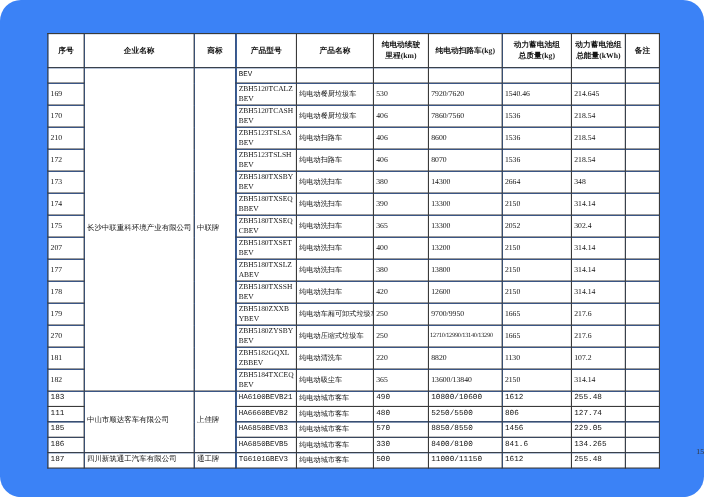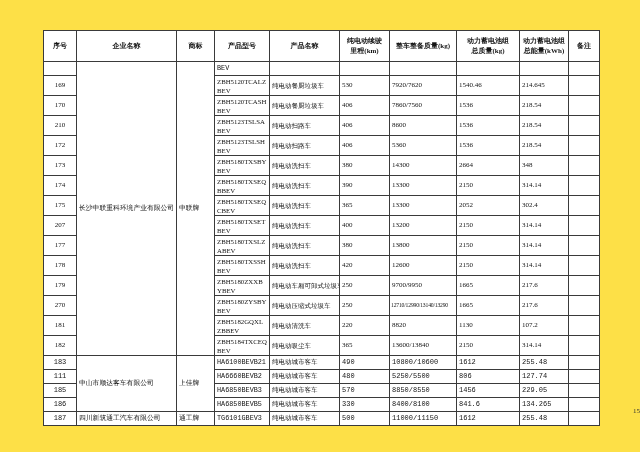--- a/index.html
+++ b/index.html
@@ -1,36 +1,36 @@
 <!DOCTYPE html>
 <html><head>
 <meta charset="utf-8">
 <style>
   html,body{margin:0;padding:0;}
   body{
     width:640px;height:452px;background:#ffffff;position:relative;overflow:hidden;
     font-family:"Liberation Serif","DejaVu Serif",serif;color:#111;
   }
-  .page{position:absolute;inset:0;background:#fde047;}
+  .page{position:absolute;inset:0;background:#3b82f6;border-radius:19px;}
   table.veh{
     position:absolute;left:43px;top:30px;width:556px;
     border-collapse:collapse;table-layout:fixed;
     font-size:7px;line-height:9px;color:#141414;
   }
   table.veh td,table.veh th{
     border:1px solid #3a3a3a;padding:0 2px;overflow:hidden;
     vertical-align:middle;background:#fff;
   }
   tr.hdr th{
     height:28px;font-weight:bold;text-align:center;white-space:pre-line;
     font-size:7px;line-height:10px;padding:1px;
   }
   tr.h2 td{height:19px;}
   tr.h1 td{height:13px;font-family:Liberation Mono, monospace;}
-  .c-no{text-align:center;}
+  .c-no{}
   .c-model{font-size:6.8px;word-break:break-all;line-height:9px;padding:0 1px;}
   .c-name{font-size:6.5px;white-space:nowrap;padding:0 1px;}
   .c-num{text-align:left;padding-left:2px;white-space:nowrap;}
   .c-num.tight{font-size:5.7px;letter-spacing:-0.2px;padding-left:1px;}
   .c-company{font-size:6.8px;white-space:nowrap;padding:0 2px;}
   .c-brand{font-size:6.8px;white-space:nowrap;padding:0 2px;}
   .v-bottom{vertical-align:bottom;}
   .pad-b{padding-bottom:50px;}
   .page-num{
     position:absolute;left:0;right:0;top:407px;text-align:right;
@@ -56,21 +56,21 @@
     </colgroup>
     <tbody>
         <tr class="hdr">
       <th>序号</th>
       <th>企业名称</th>
       <th>商标</th>
       <th>产品型号</th>
       <th>产品名称</th>
       <th>纯电动续驶
 里程(km)</th>
-      <th>整车整备质量(kg)</th>
+      <th>纯电动扫路车(kg)</th>
       <th>动力蓄电池组
 总质量(kg)</th>
       <th>动力蓄电池组
 总能量(kWh)</th>
       <th>备注</th>
     </tr>
 
     <tr class="h1">
       <td class="c-no"></td>
       <td class="c-company v-bottom pad-b" rowspan="15">长沙中联重科环境产业有限公司</td>
@@ -112,21 +112,21 @@
       <td class="c-num">8600</td>
       <td class="c-num">1536</td>
       <td class="c-num">218.54</td>
       <td class="c-remark"></td>
     </tr>
     <tr class="h2">
       <td class="c-no">172</td>
       <td class="c-model">ZBH5123TSLSHBEV</td>
       <td class="c-name">纯电动扫路车</td>
       <td class="c-num">406</td>
-      <td class="c-num">5360</td>
+      <td class="c-num">8070</td>
       <td class="c-num">1536</td>
       <td class="c-num">218.54</td>
       <td class="c-remark"></td>
     </tr>
     <tr class="h2">
       <td class="c-no">173</td>
       <td class="c-model">ZBH5180TXSBYBEV</td>
       <td class="c-name">纯电动洗扫车</td>
       <td class="c-num">380</td>
       <td class="c-num">14300</td>

